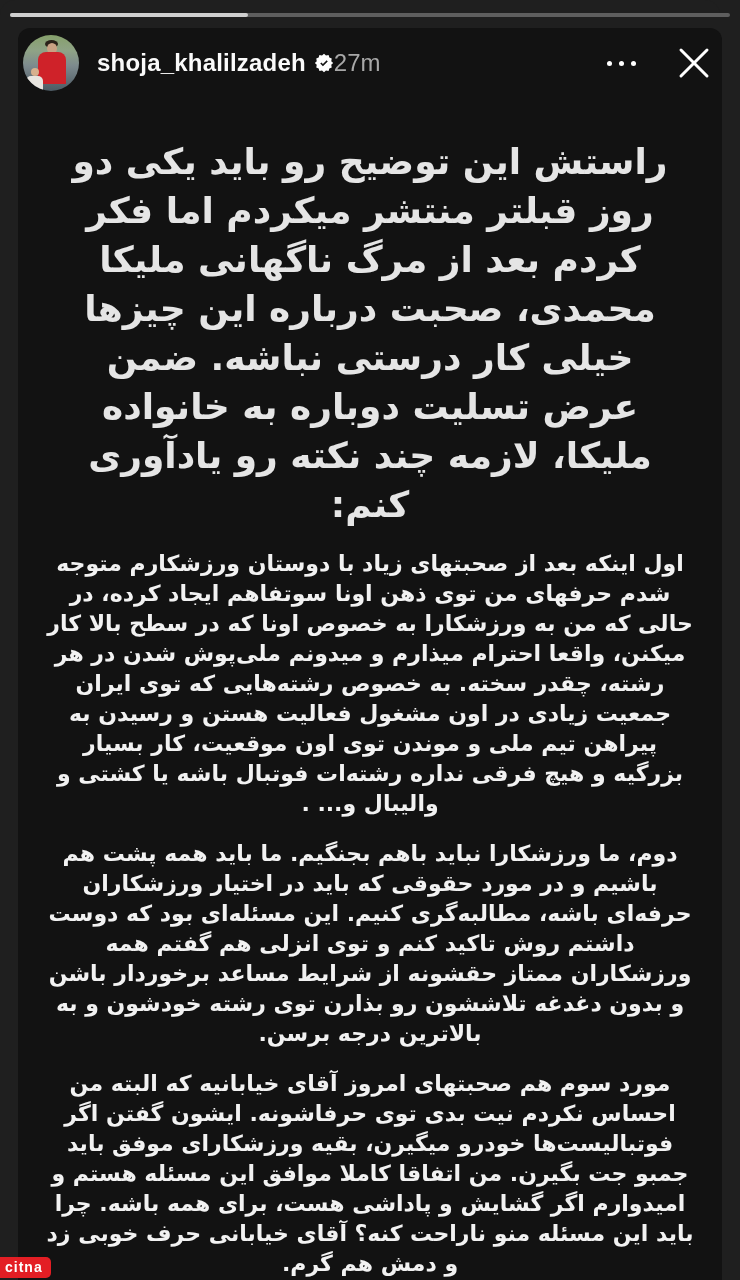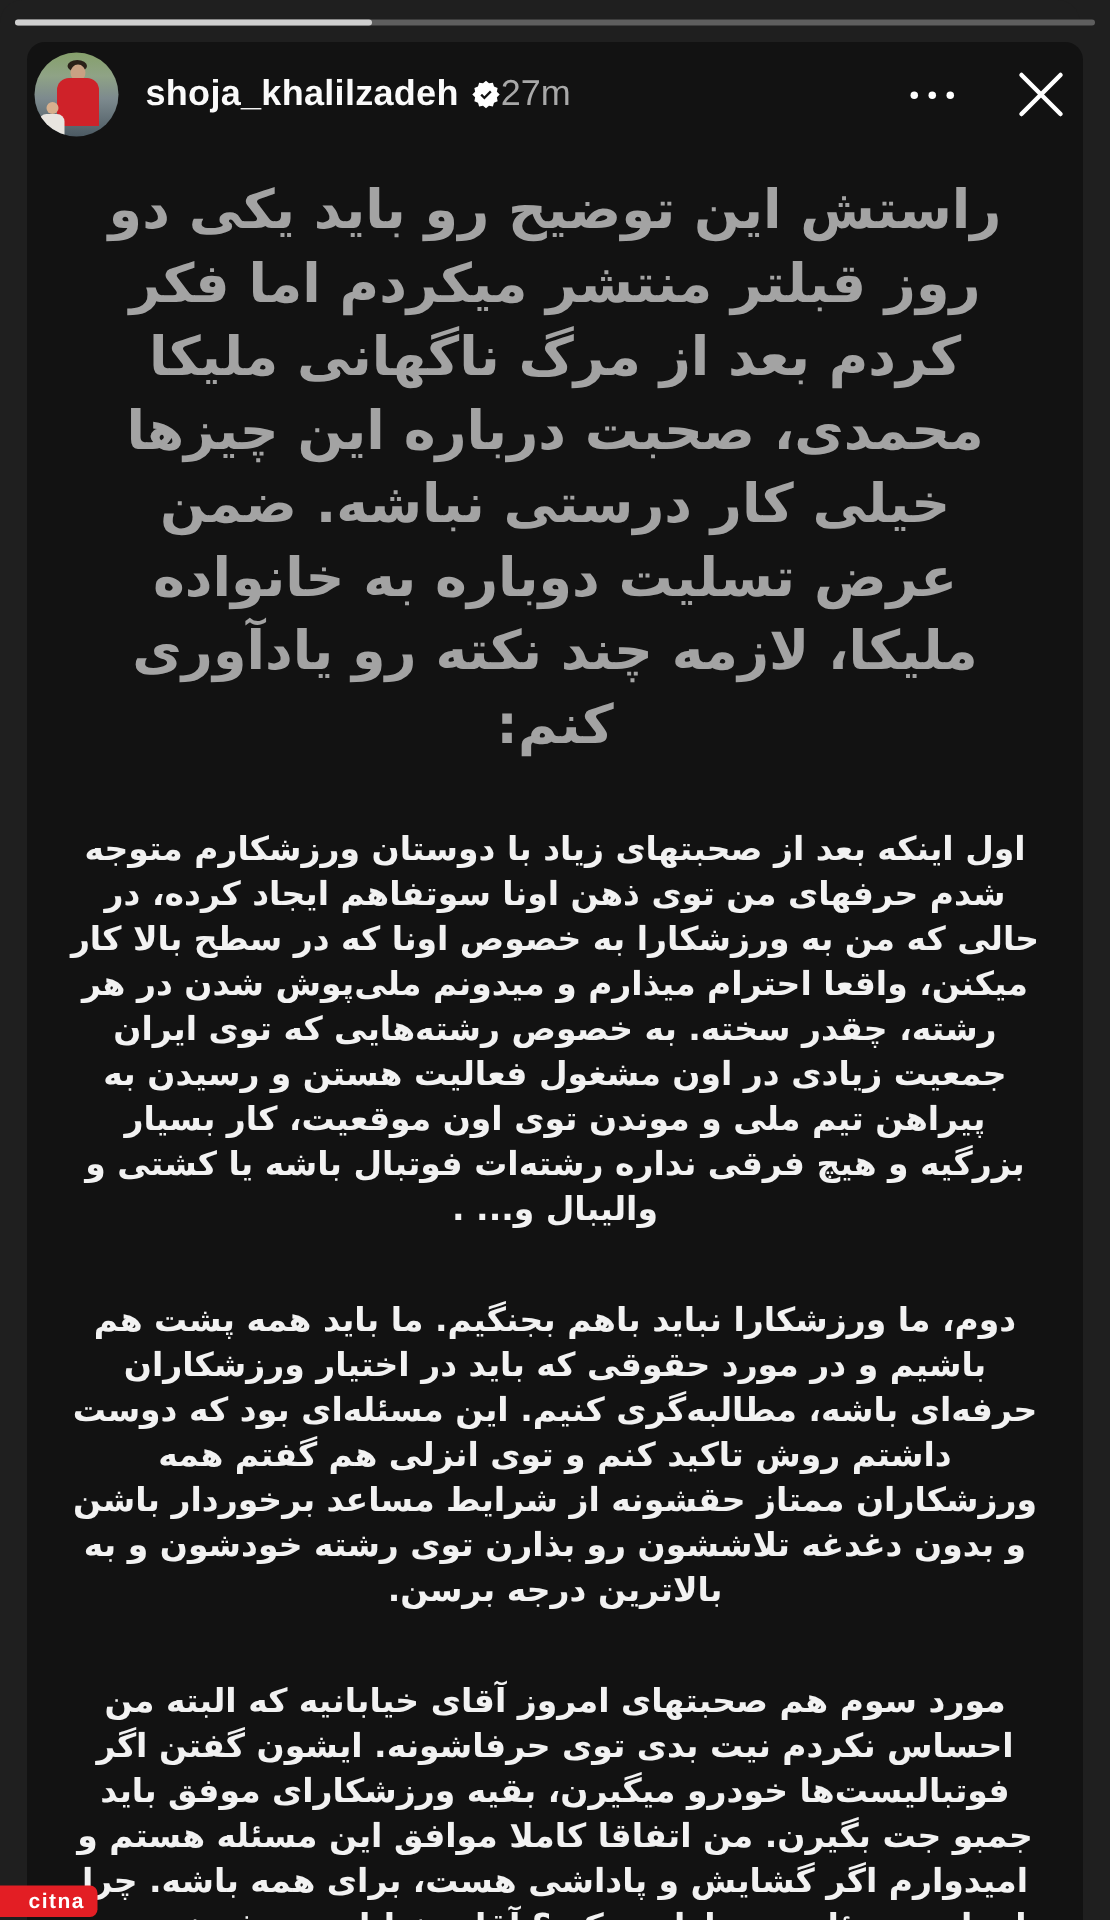--- a/index.html
+++ b/index.html
@@ -30,31 +30,31 @@
   .username  { margin-left:18px; font-size:24px; font-weight:bold; color:#fafafa; letter-spacing:.2px; cursor:pointer; }
   .badge     { margin-left:8px; width:20px; height:20px; flex:0 0 auto; }
   .timestamp { font-size:24px; color:#a8a8a8; }
 
   .dots { margin-left:auto; display:flex; gap:7px; align-items:center; padding:10px 6px; cursor:pointer; }
   .dots span { width:5px; height:5px; border-radius:50%; background:#fff; }
   .close-btn { margin-left:32px; margin-right:2px; width:40px; height:40px; cursor:pointer;
                display:flex; align-items:center; justify-content:center; }
 
   
-  .headline { direction:rtl; text-align:center; color:#a3a3a3; font-weight:bold;
-              font-size:36px; line-height:49px; padding:0 48px; margin-top:24px;
+  .headline { direction:rtl; text-align:center; color:#e5e5e5; font-weight:bold;
+              font-size:36px; line-height:49px; padding:0 48px; margin-top:45px;
               font-family:"DejaVu Sans",sans-serif; }
   .para { direction:rtl; text-align:center; color:#f2f2f2; font-weight:bold;
-          font-size:22px; line-height:30px; padding:0 28px; margin-top:44px;
+          font-size:22px; line-height:30px; padding:0 28px; margin-top:20px;
           font-family:"DejaVu Sans",sans-serif; }
   .para:first-of-type { margin-top:50px; }
 
   
   .watermark { position:absolute; left:0; bottom:2px; background:#e31e24; color:#ffffff;
-               font-weight:bold; font-size:14px; line-height:20px; padding:0 8px 1px 19px;
+               font-weight:bold; font-size:14px; line-height:20px; padding:0 8px 1px 5px;
                border-radius:0 5px 5px 0; letter-spacing:1px; text-transform:lowercase; }
 </style>
 </head>
 <body>
 
 <div class="screen">
 
   <div class="progress-track">
     <div class="progress-fill" style="width: 33%;"></div>
   </div>

